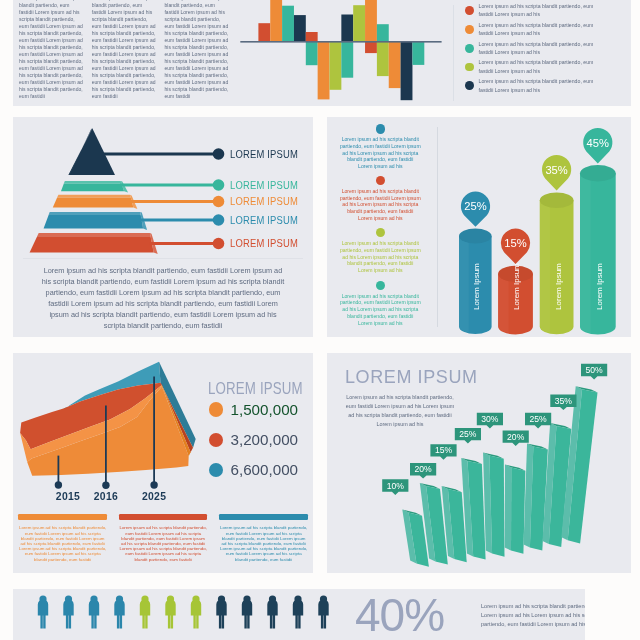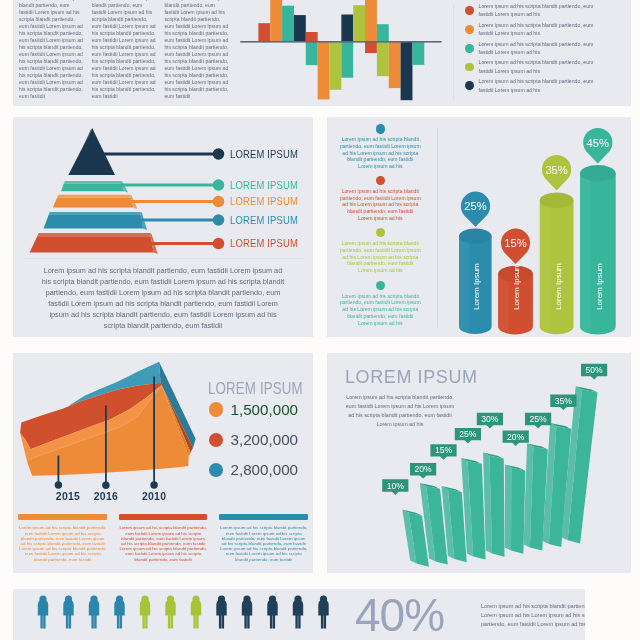--- a/index.html
+++ b/index.html
@@ -170,27 +170,27 @@
         <div class="abs" style="left: 0px; top: 22.5px; height: 30px;">
           <span class="abs" style="left:0.9px;top:1.2px;width:14.4px;height:14.4px;border-radius:50%;background:#ee8b37"></span>
           <span class="abs" style="left:22.8px;top:-0.5px;font-size:15.2px;color:#14532d;white-space:nowrap;">1,500,000</span>
         </div>
         <div class="abs" style="left: 0px; top: 52.8px; height: 30px;">
           <span class="abs" style="left:0.9px;top:1.2px;width:14.4px;height:14.4px;border-radius:50%;background:#d24e30"></span>
           <span class="abs" style="left:22.8px;top:-0.5px;font-size:15.2px;color:#434f63;white-space:nowrap;">3,200,000</span>
         </div>
         <div class="abs" style="left: 0px; top: 83.1px; height: 30px;">
           <span class="abs" style="left:0.9px;top:1.2px;width:14.4px;height:14.4px;border-radius:50%;background:#2c8cad"></span>
-          <span class="abs" style="left:22.8px;top:-0.5px;font-size:15.2px;color:#434f63;white-space:nowrap;">2,800,000</span>
+          <span class="abs" style="left:22.8px;top:-0.5px;font-size:15.2px;color:#434f63;white-space:nowrap;">6,600,000</span>
         </div>
       </div>
     <div id="areayears" class="abs" style="left:0;top:0;width:300px;height:160px">
         <span class="abs" style="left: 0px; top: 137.5px; width: 110px; text-align: center; font-size: 10.4px; font-weight: bold; color: rgb(28, 58, 86); letter-spacing: 0.3px;">2015</span>
         <span class="abs" style="left: 0px; top: 137.5px; width: 185.8px; text-align: center; font-size: 10.4px; font-weight: bold; color: rgb(28, 58, 86); letter-spacing: 0.3px;">2016</span>
-        <span class="abs" style="left: 0px; top: 137.5px; width: 282.2px; text-align: center; font-size: 10.4px; font-weight: bold; color: rgb(28, 58, 86); letter-spacing: 0.3px;">2010</span>
+        <span class="abs" style="left: 0px; top: 137.5px; width: 282.2px; text-align: center; font-size: 10.4px; font-weight: bold; color: rgb(28, 58, 86); letter-spacing: 0.3px;">2025</span>
       </div>
     <div id="areafooter" class="abs" style="left:0;top:160.9px;width:300px;height:60px">
         <div class="abs" style="left: 5.4px; top: 0px; width: 88.5px;">
           <span class="abs" style="left:0;top:0;width:88.5px;height:6.4px;border-radius:1.2px;background:#ee8b37"></span>
           <span class="abs" style="left:0;top:11.5px;width:88.5px;font-size:4.4px;line-height:5.2px;color:#ee8b37;text-align:center;">Lorem ipsum ad his scripta blandit partiendo, eum fastidii Lorem ipsum ad his scripta blandit partiendo, eum fastidii Lorem ipsum ad his scripta blandit partiendo, eum fastidii Lorem ipsum ad his scripta blandit partiendo, eum fastidii Lorem ipsum ad his scripta blandit partiendo, eum fastidii</span>
         </div>
         <div class="abs" style="left: 105.9px; top: 0px; width: 88.5px;">
           <span class="abs" style="left:0;top:0;width:88.5px;height:6.4px;border-radius:1.2px;background:#d24e30"></span>
           <span class="abs" style="left:0;top:11.5px;width:88.5px;font-size:4.4px;line-height:5.2px;color:#d24e30;text-align:center;">Lorem ipsum ad his scripta blandit partiendo, eum fastidii Lorem ipsum ad his scripta blandit partiendo, eum fastidii Lorem ipsum ad his scripta blandit partiendo, eum fastidii Lorem ipsum ad his scripta blandit partiendo, eum fastidii Lorem ipsum ad his scripta blandit partiendo, eum fastidii</span>
         </div>

